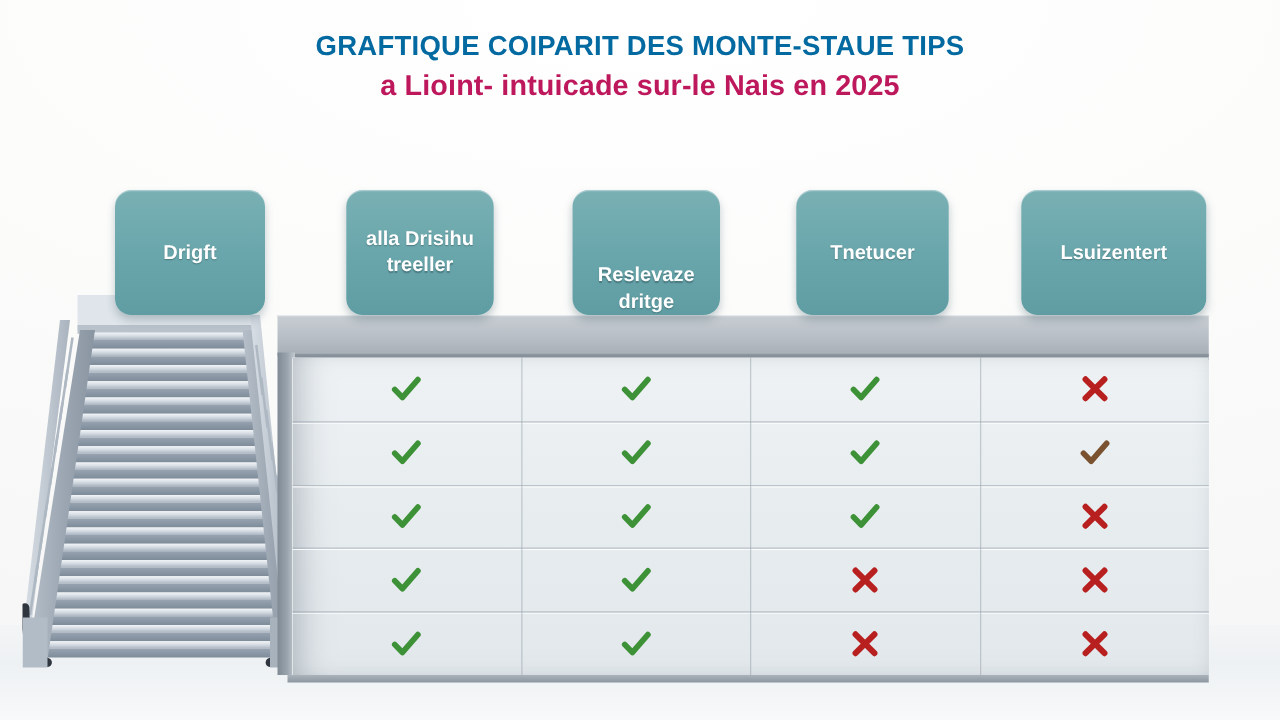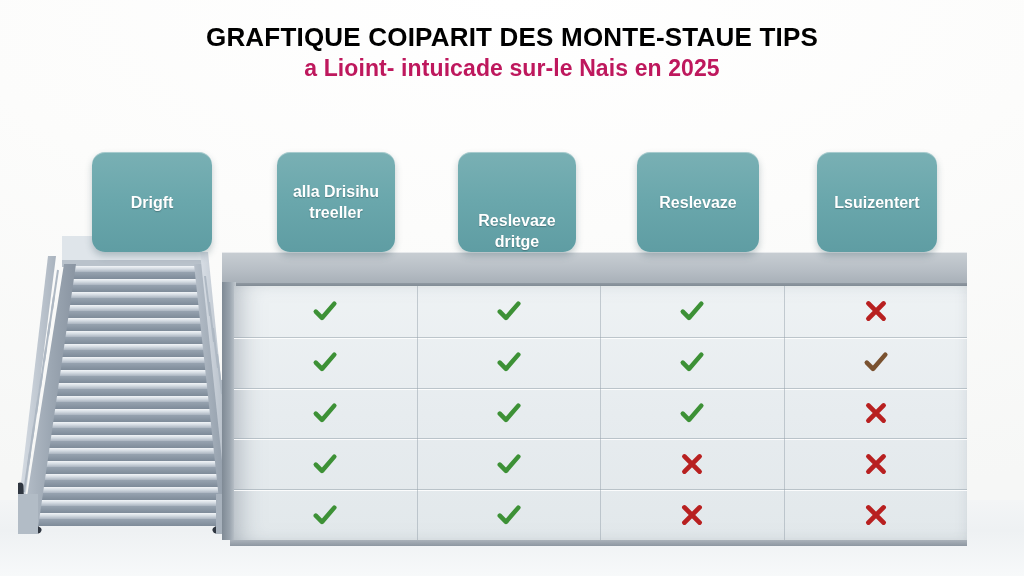--- a/index.html
+++ b/index.html
@@ -23,22 +23,22 @@
     background:linear-gradient(180deg,#f3f5f6 0%,#eef1f3 40%,#f7f9fa 100%);
   }
 
   
   .title-block{
     position:absolute;left:0;right:0;top:22px;
     text-align:center;
     pointer-events:none;
   }
   .title-line1{
-    font-size:26px;font-weight:bold;letter-spacing:.2px;
-    color:#000000;line-height:30px;white-space:nowrap;
+    font-size:22px;font-weight:bold;letter-spacing:.2px;
+    color:#0369a1;line-height:30px;white-space:nowrap;
   }
   .title-line2{
     font-size:23px;font-weight:bold;letter-spacing:.1px;
     color:#be185d;line-height:32px;white-space:nowrap;
   }
 
   
   .stairs{position:absolute;left:18px;top:236px;width:222px;height:304px;}
   .stairs svg{display:block;}
 
@@ -100,21 +100,21 @@
   }
   .badge-label{
     color:#ffffff;font-weight:bold;font-size:16px;line-height:21px;
     text-shadow:0 1px 1px rgba(40,70,78,.45);
     padding:0 8px;
   }
   .b0{left:92px;width:120px;}
   .b1{left:277px;width:118px;}
   .b2{left:458px;width:118px;align-items:flex-end;}
   .b3{left:637px;width:122px;}
-  .b4{left:817px;width:120px;text-align:center;}
+  .b4{left:817px;width:148px;text-align:center;}
 </style>
 </head>
 <body>
 
 <div id="stage">
 
   <div class="bg-wash"></div>
   <div class="floor"></div>
 
   <div class="title-block">
@@ -353,20 +353,20 @@
     <div class="badge b1">
       <span class="badge-label">alla Drisihu treeller</span>
     </div>
     <div class="badge b0">
       <span class="badge-label">Drigft</span>
     </div>
     <div class="badge b2">
       <span class="badge-label">Reslevaze dritge</span>
     </div>
     <div class="badge b3">
-      <span class="badge-label">Reslevaze</span>
+      <span class="badge-label">Tnetucer</span>
     </div>
     <div class="badge b4">
       <span class="badge-label">Lsuizentert</span>
     </div>
   </div>
 
 </div>
 
 </body></html>

